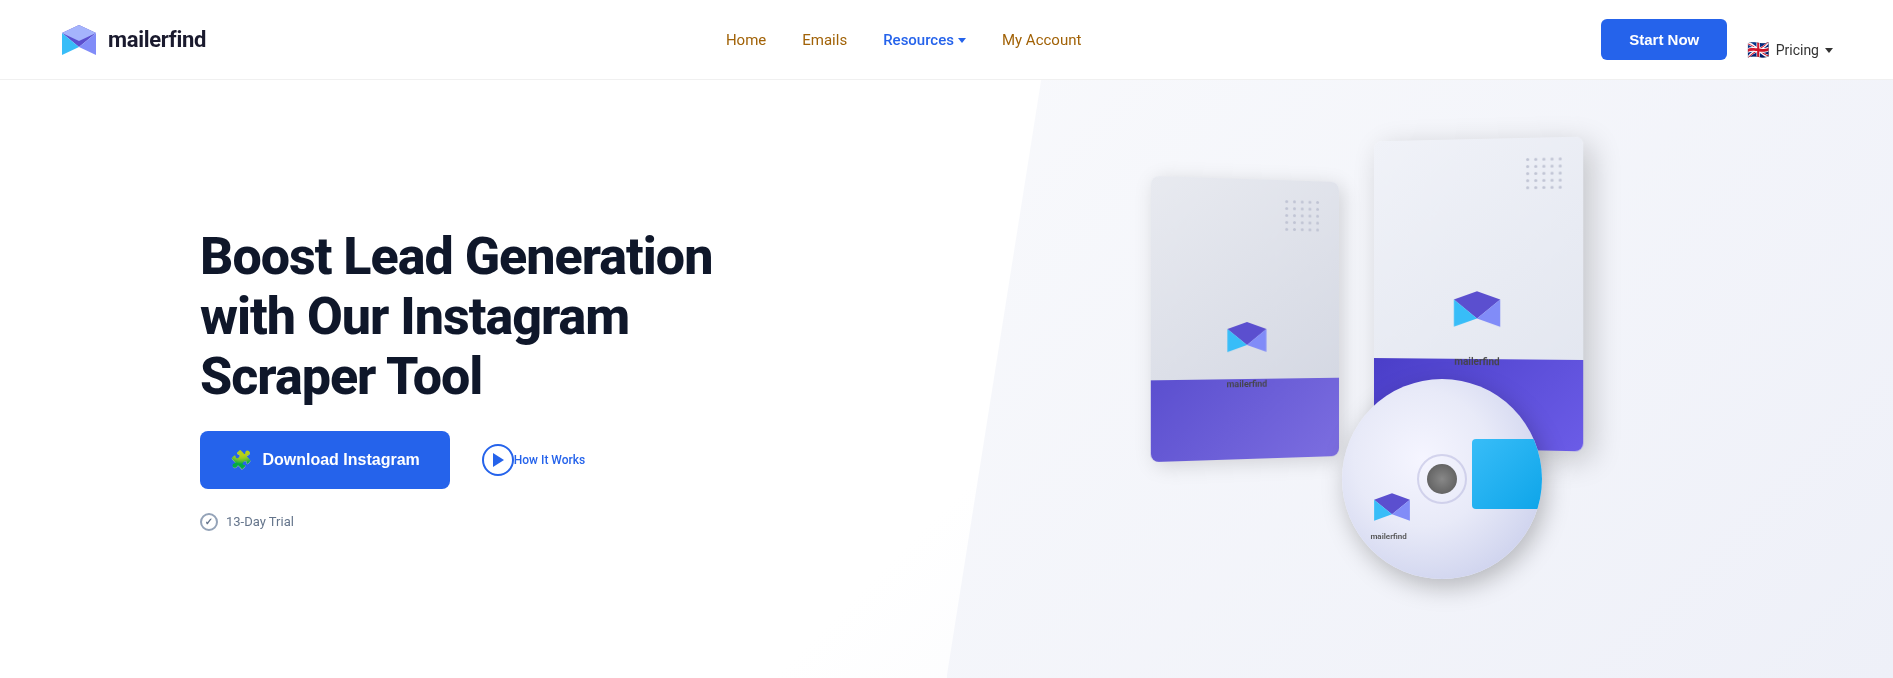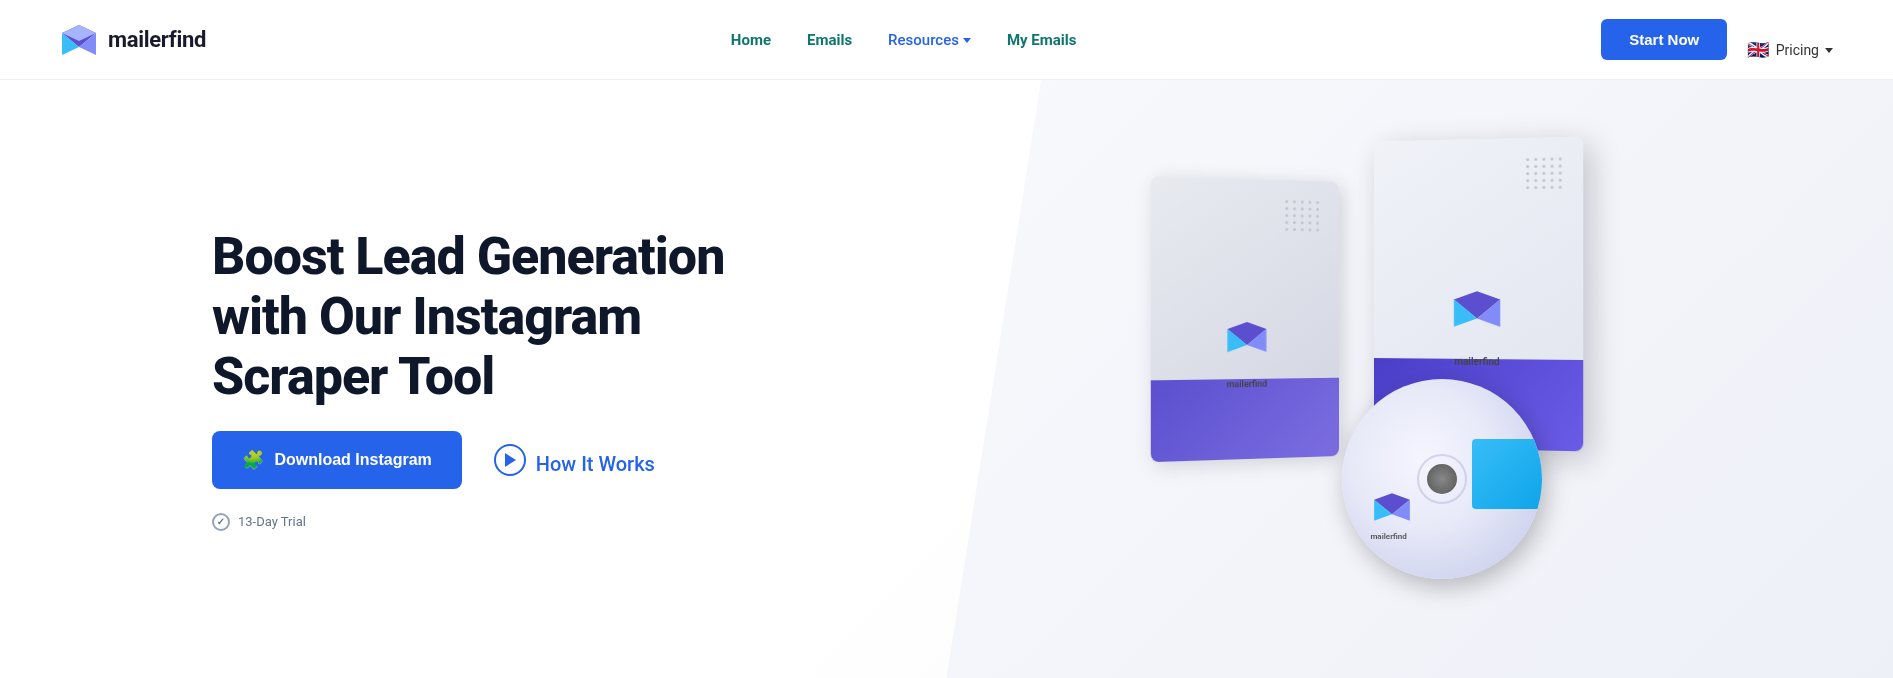--- a/index.html
+++ b/index.html
@@ -32,23 +32,23 @@
       color: #1a1a2e;
       letter-spacing: -0.3px;
     }
     nav {
       display: flex;
       align-items: center;
       gap: 36px;
     }
     .nav-link {
       font-size: 15px;
-      color: #0f766e;
+      color: #a16207;
       text-decoration: none;
-      font-weight: 700;
+      font-weight: 400;
     }
     .nav-resources {
       display: flex;
       align-items: center;
       gap: 4px;
       color: #2563eb;
       font-weight: 500;
     }
     .chevron-down {
       display: inline-block;
@@ -93,21 +93,20 @@
       min-height: 598px;
       padding: 0 60px 0 200px;
       position: relative;
       background: linear-gradient(135deg, #fff 55%, #f0f2f8 100%);
       overflow: hidden;
     }
     .hero-content {
       max-width: 560px;
       flex-shrink: 0;
       z-index: 2;
-      margin-left: 12px;
     }
     .hero-title {
       font-size: 52px;
       font-weight: 800;
       color: #0f172a;
       line-height: 1.15;
       margin-bottom: 24px;
       letter-spacing: -1px;
     }
     .hero-subtitle {
@@ -138,24 +137,23 @@
       cursor: pointer;
       display: flex;
       align-items: center;
       gap: 10px;
     }
     .puzzle-icon {
       font-size: 18px;
     }
     .how-it-works-link {
       display: flex;
-      align-items: flex-end;
-      gap: 10px;
+      align-items: center;
       color: #2563eb;
-      font-size: 20px;
+      font-size: 12px;
       font-weight: 500;
       text-decoration: none;
       cursor: pointer;
     }
     .play-circle {
       width: 32px;
       height: 32px;
       border-radius: 50%;
       border: 2px solid #2563eb;
       display: flex;
@@ -379,21 +377,21 @@
     <span class="logo-text">mailerfind</span>
   </div>
 
   <nav>
     <a class="nav-link">Home</a>
     <a class="nav-link">Emails</a>
     <a class="nav-link nav-resources">
       <span>Resources</span>
       <span class="chevron-down"></span>
     </a>
-    <a class="nav-link">My Emails</a>
+    <a class="nav-link">My Account</a>
   </nav>
 
   <div class="nav-right">
     <button class="start-now-btn">Start Now</button>
     <div class="lang-selector">
       <span class="flag-icon">🇬🇧</span>
       <span>Pricing</span>
       <span class="chevron-down" style="border-top-color:#333;"></span>
     </div>
   </div>

